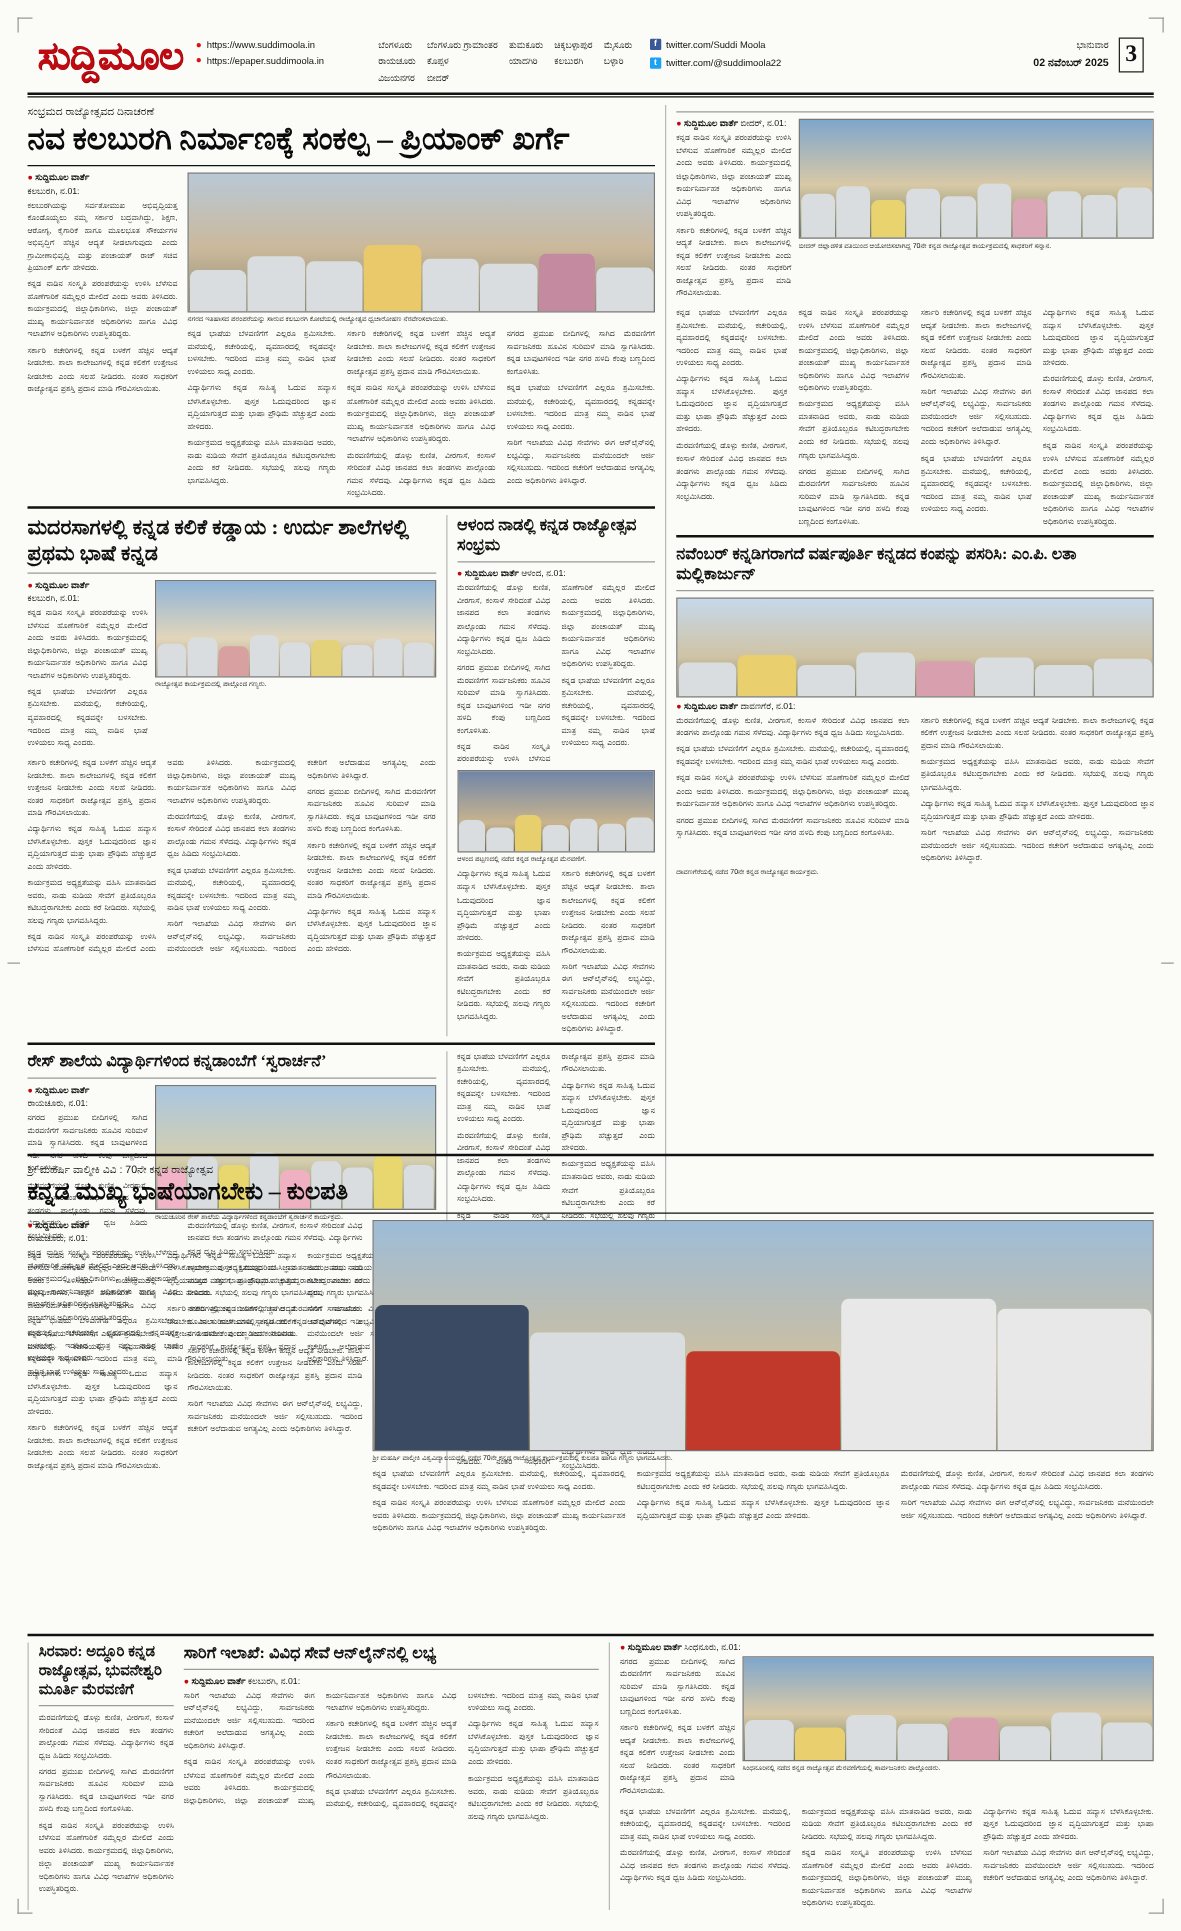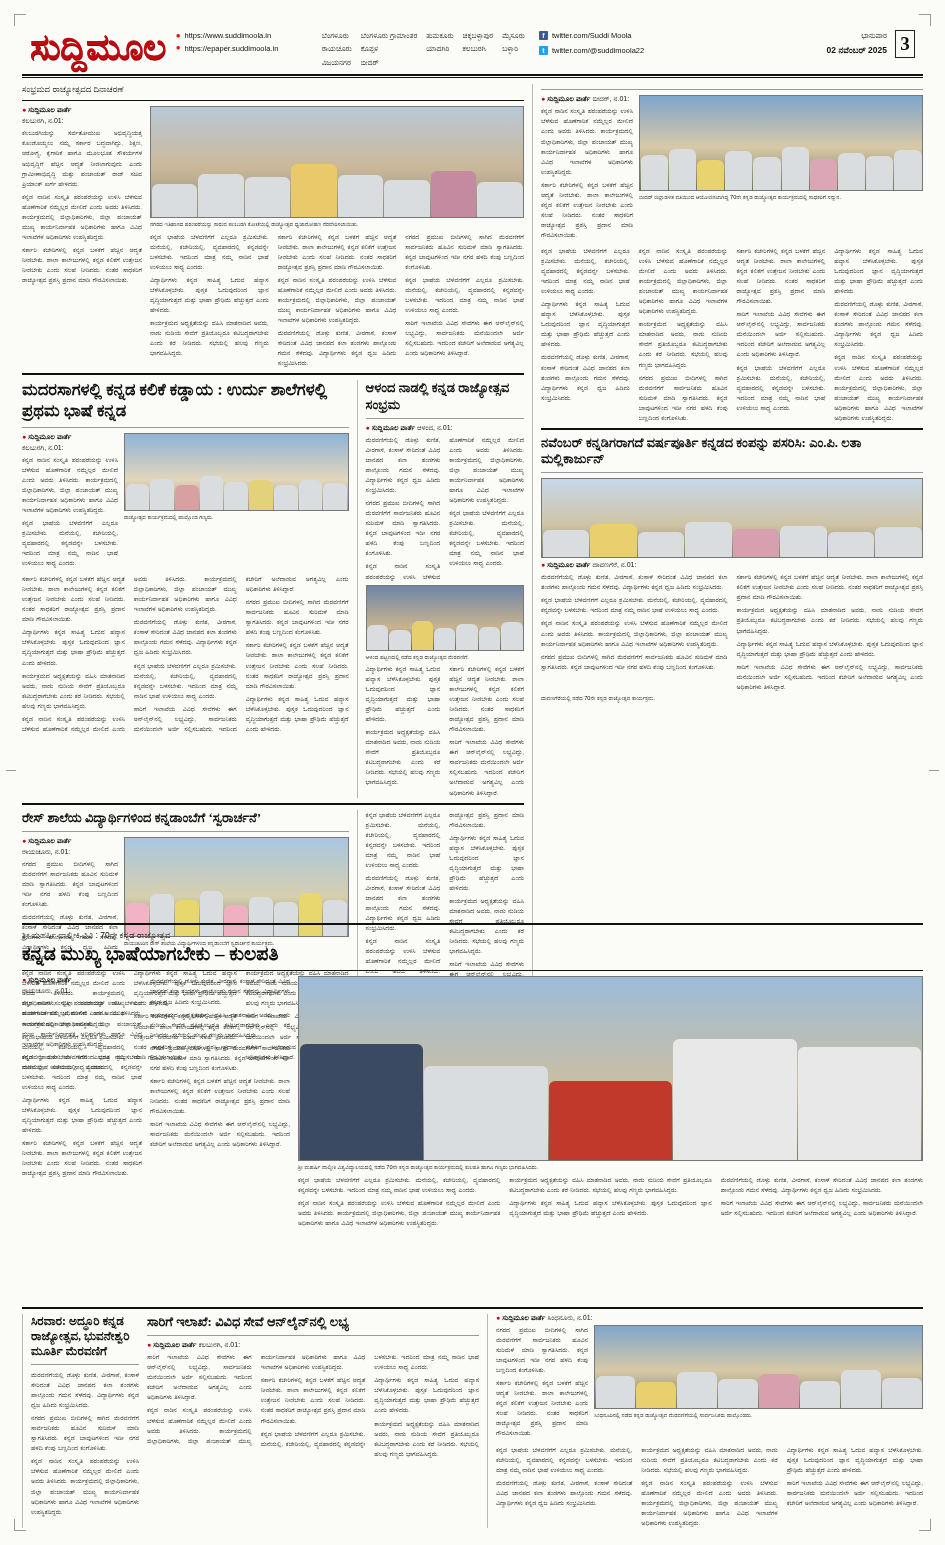--- a/index.html
+++ b/index.html
@@ -27,21 +27,21 @@
   .crop.mr { top:770px; right:6px; border-top:1px solid #999; height:0; width:10px;}
 
   
   .masthead {
     display:flex; align-items:flex-start; gap:10px;
     padding: 6px 8px 4px 8px;
   }
   .logo {
     font-family: "Liberation Serif", serif;
     font-weight: bold;
-    font-size: 36px;
+    font-size: 31px;
     color: #c00a12;
     letter-spacing: -0.5px;
     line-height: 1;
     padding-top: 5px;
     white-space: nowrap;
     text-shadow: 0.5px 0.5px 0 #8d0409;
   }
   .mh-links { flex: 1; display:flex; gap:14px; font-size:7.5px; line-height:1.55; padding-top:6px;}
   .mh-col-a { min-width: 132px; }
   .mh-col-b { min-width: 118px; }
@@ -189,20 +189,21 @@
   </div>
   <div class="rule-thick"></div>
   <div class="rule-thin"></div>
 
   <div class="body-grid">
 
     <div class="col-main">
 
       <div class="sec">
         <div class="kicker">ಸಂಭ್ರಮದ ರಾಜ್ಯೋತ್ಸವದ ದಿನಾಚರಣೆ</div>
+        <h1 class="head">ನವ ಕಲಬುರಗಿ ನಿರ್ಮಾಣಕ್ಕೆ ಸಂಕಲ್ಪ – ಪ್ರಿಯಾಂಕ್ ಖರ್ಗೆ</h1>
         <div class="hrule"></div>
 
         <div class="flex gap8">
           <div style="width:120px;">
             <div class="byline">
               <span class="dot">●</span>
               <b>ಸುದ್ದಿಮೂಲ ವಾರ್ತೆ</b>
             </div>
             <div class="byline">ಕಲಬುರಗಿ, ನ.01:</div>
             <div class="tx">

